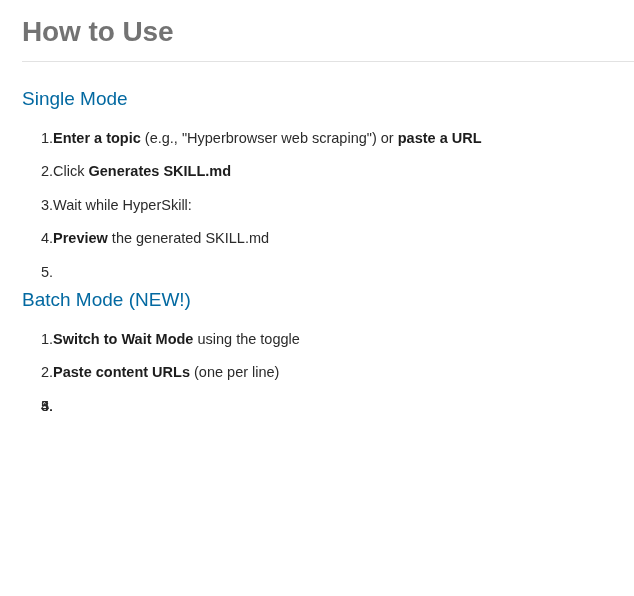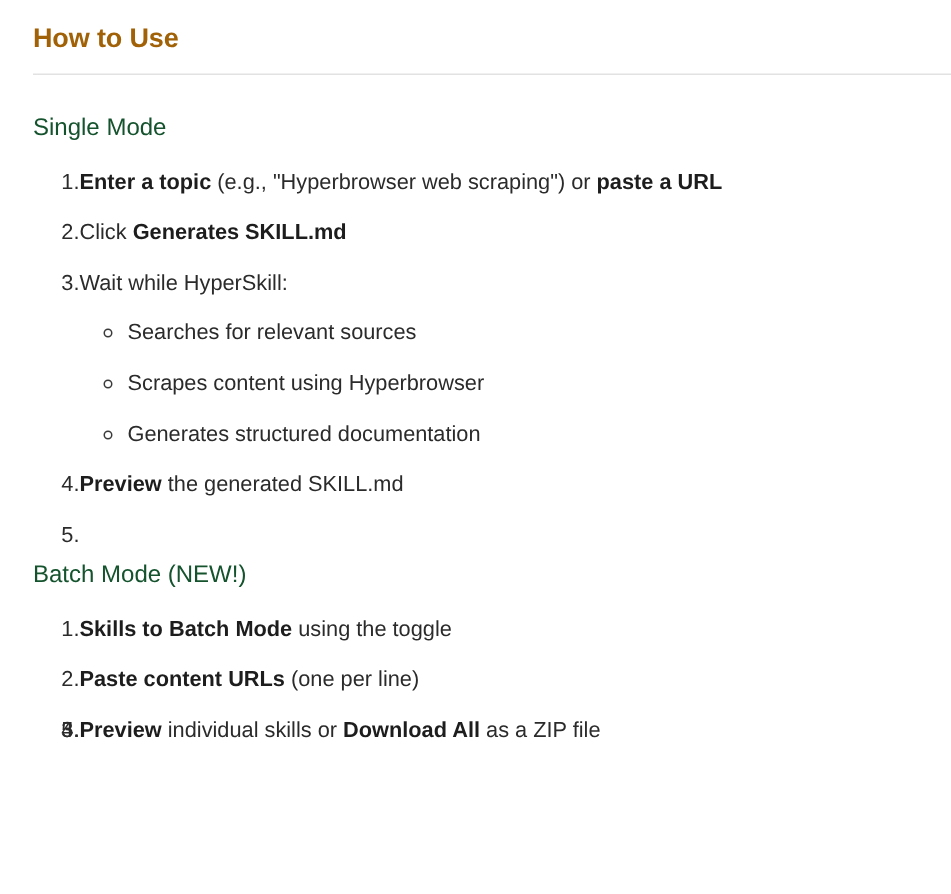--- a/index.html
+++ b/index.html
@@ -16,41 +16,41 @@
     color: #262626;
     -webkit-font-smoothing: antialiased;
   }
 
   .doc {
     padding: 14px 8px 0 22px;
   }
 
   
   .h1 {
-    font-size: 18px;
+    font-size: 28px;
     font-weight: bold;
     line-height: 1.25;
     letter-spacing: -0.1px;
-    color: #a16207;
+    color: #737373;
     margin: 0;
     padding: 0 0 12px 0;
   }
   .rule {
     height: 1px;
     background: #e2e2e2;
     margin: 0 0 0 0;
     width: 612px;
     border: 0;
   }
 
   
   .h2 {
-    font-size: 16px;
+    font-size: 19px;
     font-weight: normal;
-    color: #14532d;
+    color: #0369a1;
     line-height: 1.2;
     margin: 0;
     padding: 26px 0 0 0;
   }
 
   
   ol.steps {
     list-style: none;
     margin: 0;
     padding: 0;
@@ -107,31 +107,27 @@
 <div class="doc">
 
   <h1 class="h1">How to Use</h1>
   <div class="rule"></div>
 
   <div id="sections-root">
       <h2 class="h2">Single Mode</h2>
       <ol class="steps">
         <li><span class="marker">1.</span><span><b class="seg">Enter a topic</b><span class="seg"> (e.g., "Hyperbrowser web scraping") or </span><b class="seg">paste a URL</b></span></li>
         <li><span class="marker">2.</span><span><span class="seg">Click </span><b class="seg">Generates SKILL.md</b></span></li>
-        <li><span class="marker">3.</span><span><span class="seg">Wait while HyperSkill:</span></span><ul class="substeps">
-            <li><span class="obullet"></span><span>Searches for relevant sources</span></li>
-            <li><span class="obullet"></span><span>Scrapes content using Hyperbrowser</span></li>
-            <li><span class="obullet"></span><span>Generates structured documentation</span></li>
-          </ul></li>
+        <li><span class="marker">3.</span><span><span class="seg">Wait while HyperSkill:</span></span></li>
         <li><span class="marker">4.</span><span><b class="seg">Preview</b><span class="seg"> the generated SKILL.md</span></span></li>
         <li><span class="marker">5.</span></li>
       </ol>
       <h2 class="h2">Batch Mode (NEW!)</h2>
       <ol class="steps">
-        <li><span class="marker">1.</span><span><b class="seg">Skills to Batch Mode</b><span class="seg"> using the toggle</span></span></li>
+        <li><span class="marker">1.</span><span><b class="seg">Switch to Wait Mode</b><span class="seg"> using the toggle</span></span></li>
         <li><span class="marker">2.</span><span><b class="seg">Paste content URLs</b><span class="seg"> (one per line)</span></span></li>
         <li><span class="marker">3.</span></li>
         <li><span class="marker">4.</span></li>
-        <li><span class="marker">5.</span><span><b class="seg">Preview</b><span class="seg"> individual skills or </span><b class="seg">Download All</b><span class="seg"> as a ZIP file</span></span></li>
+        <li><span class="marker">5.</span></li>
       </ol>
     </div>
 
 </div>
 
 </body></html>

